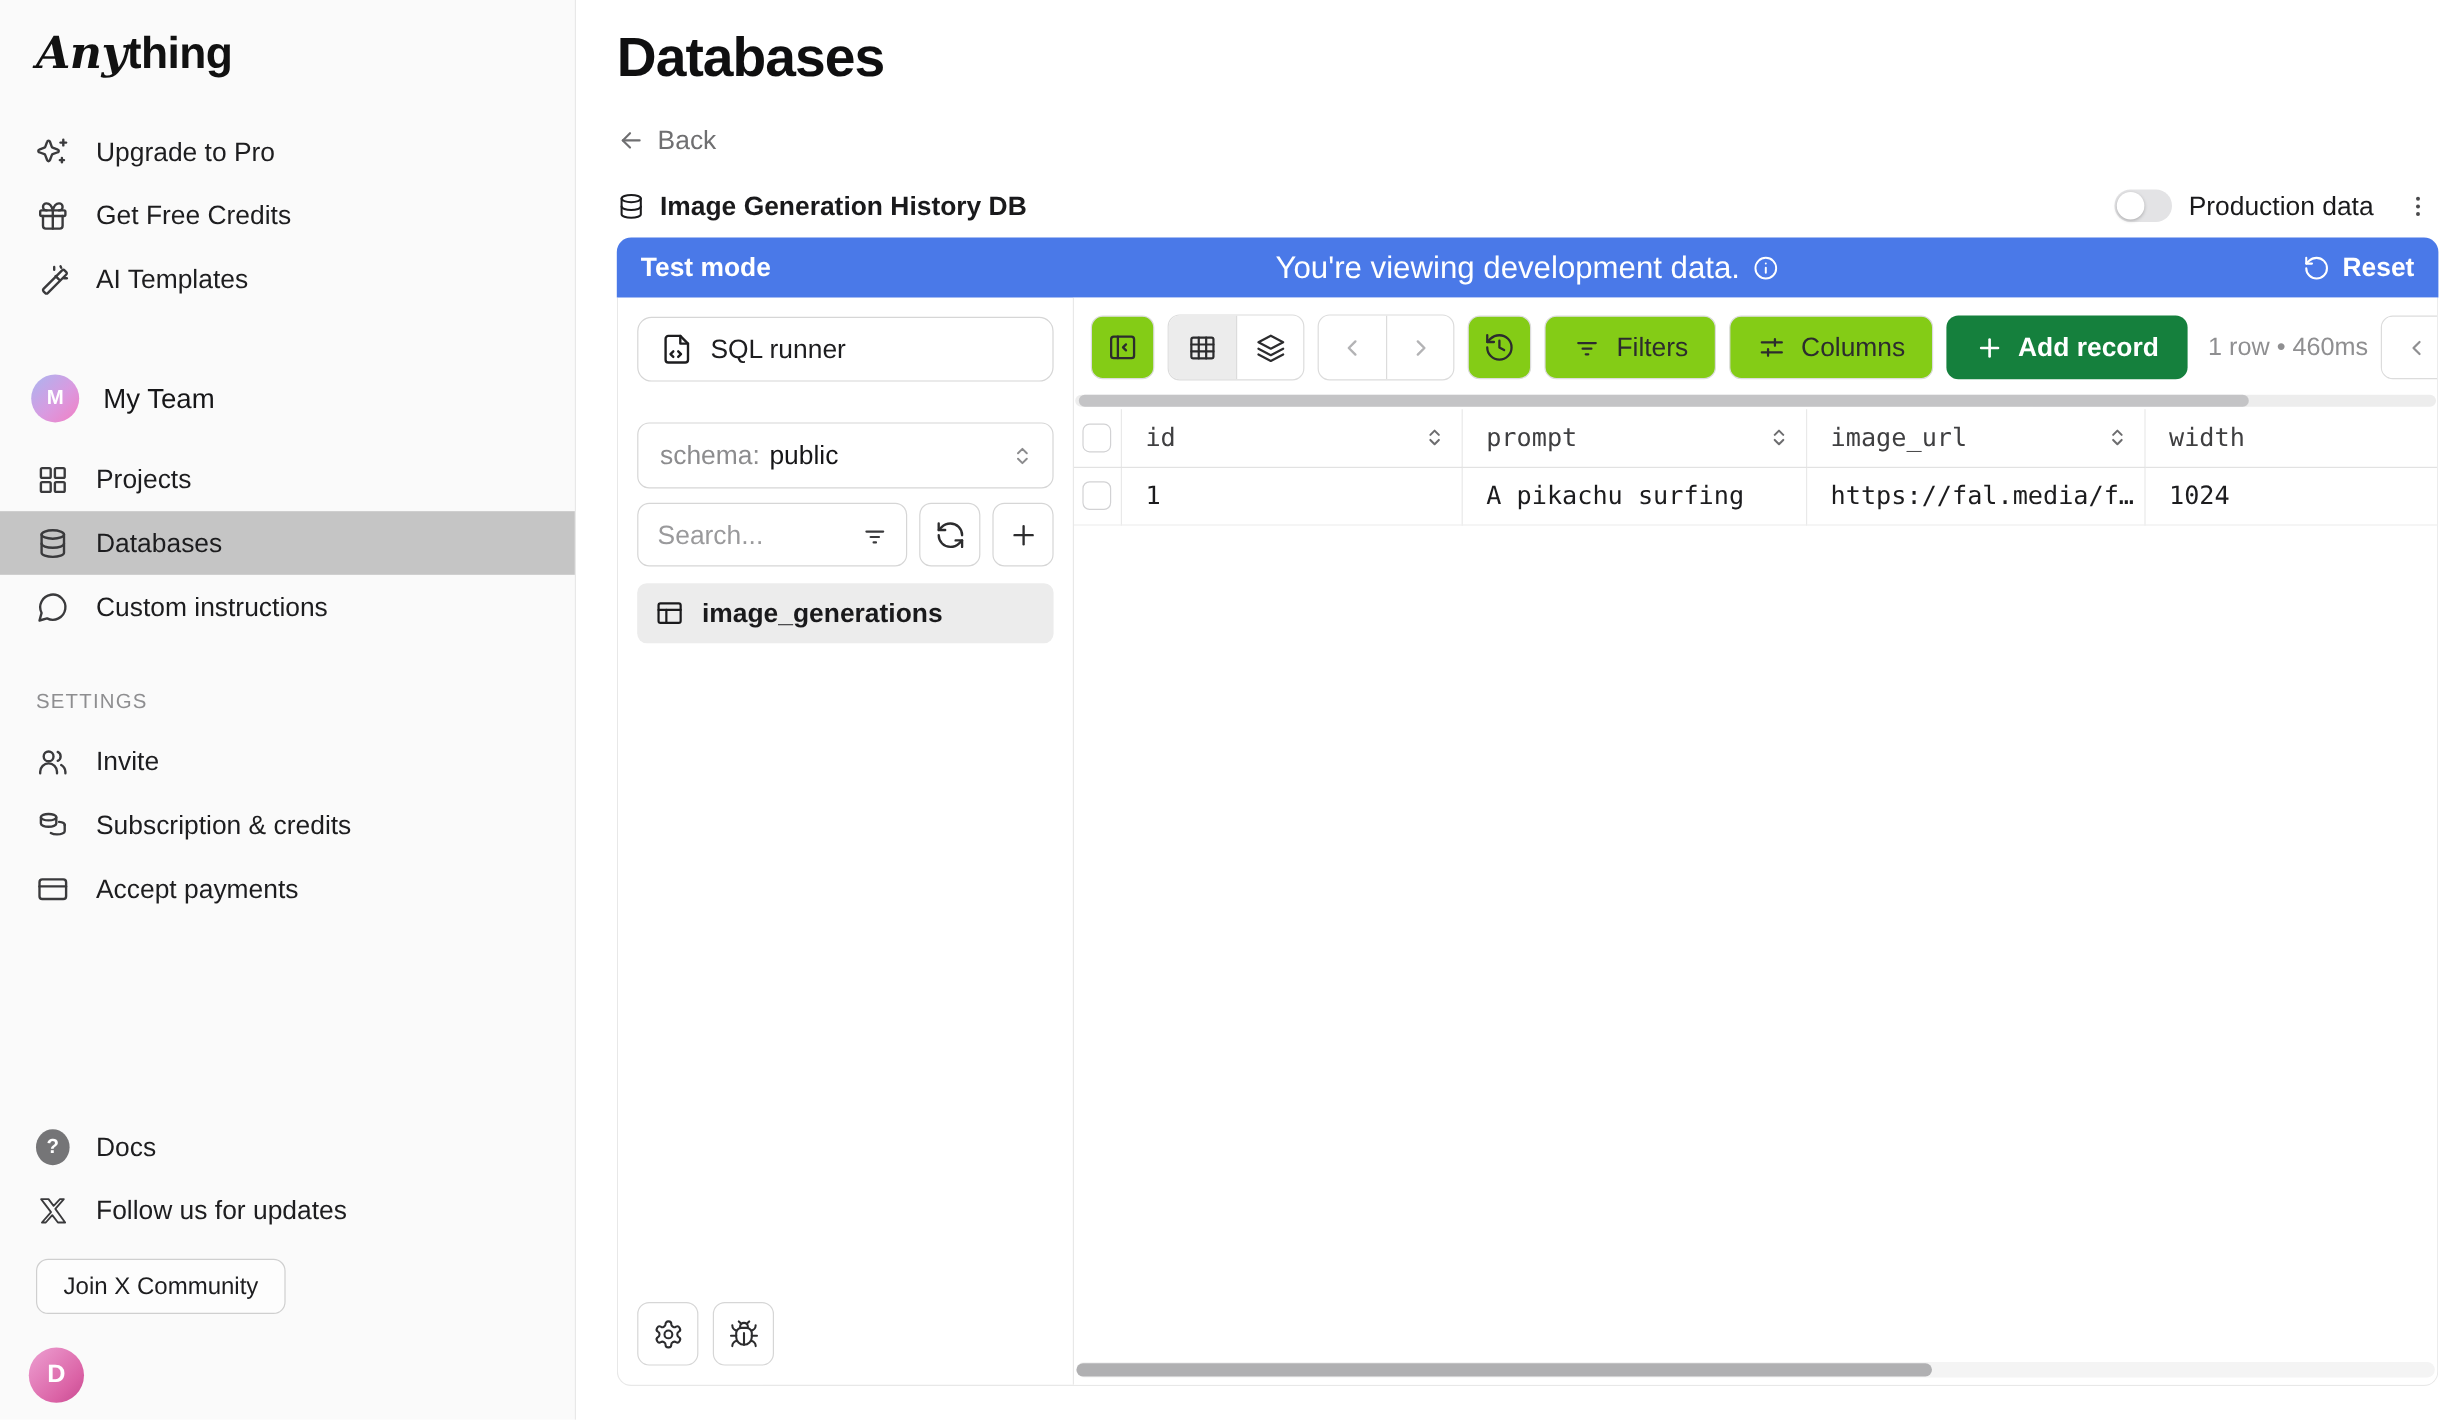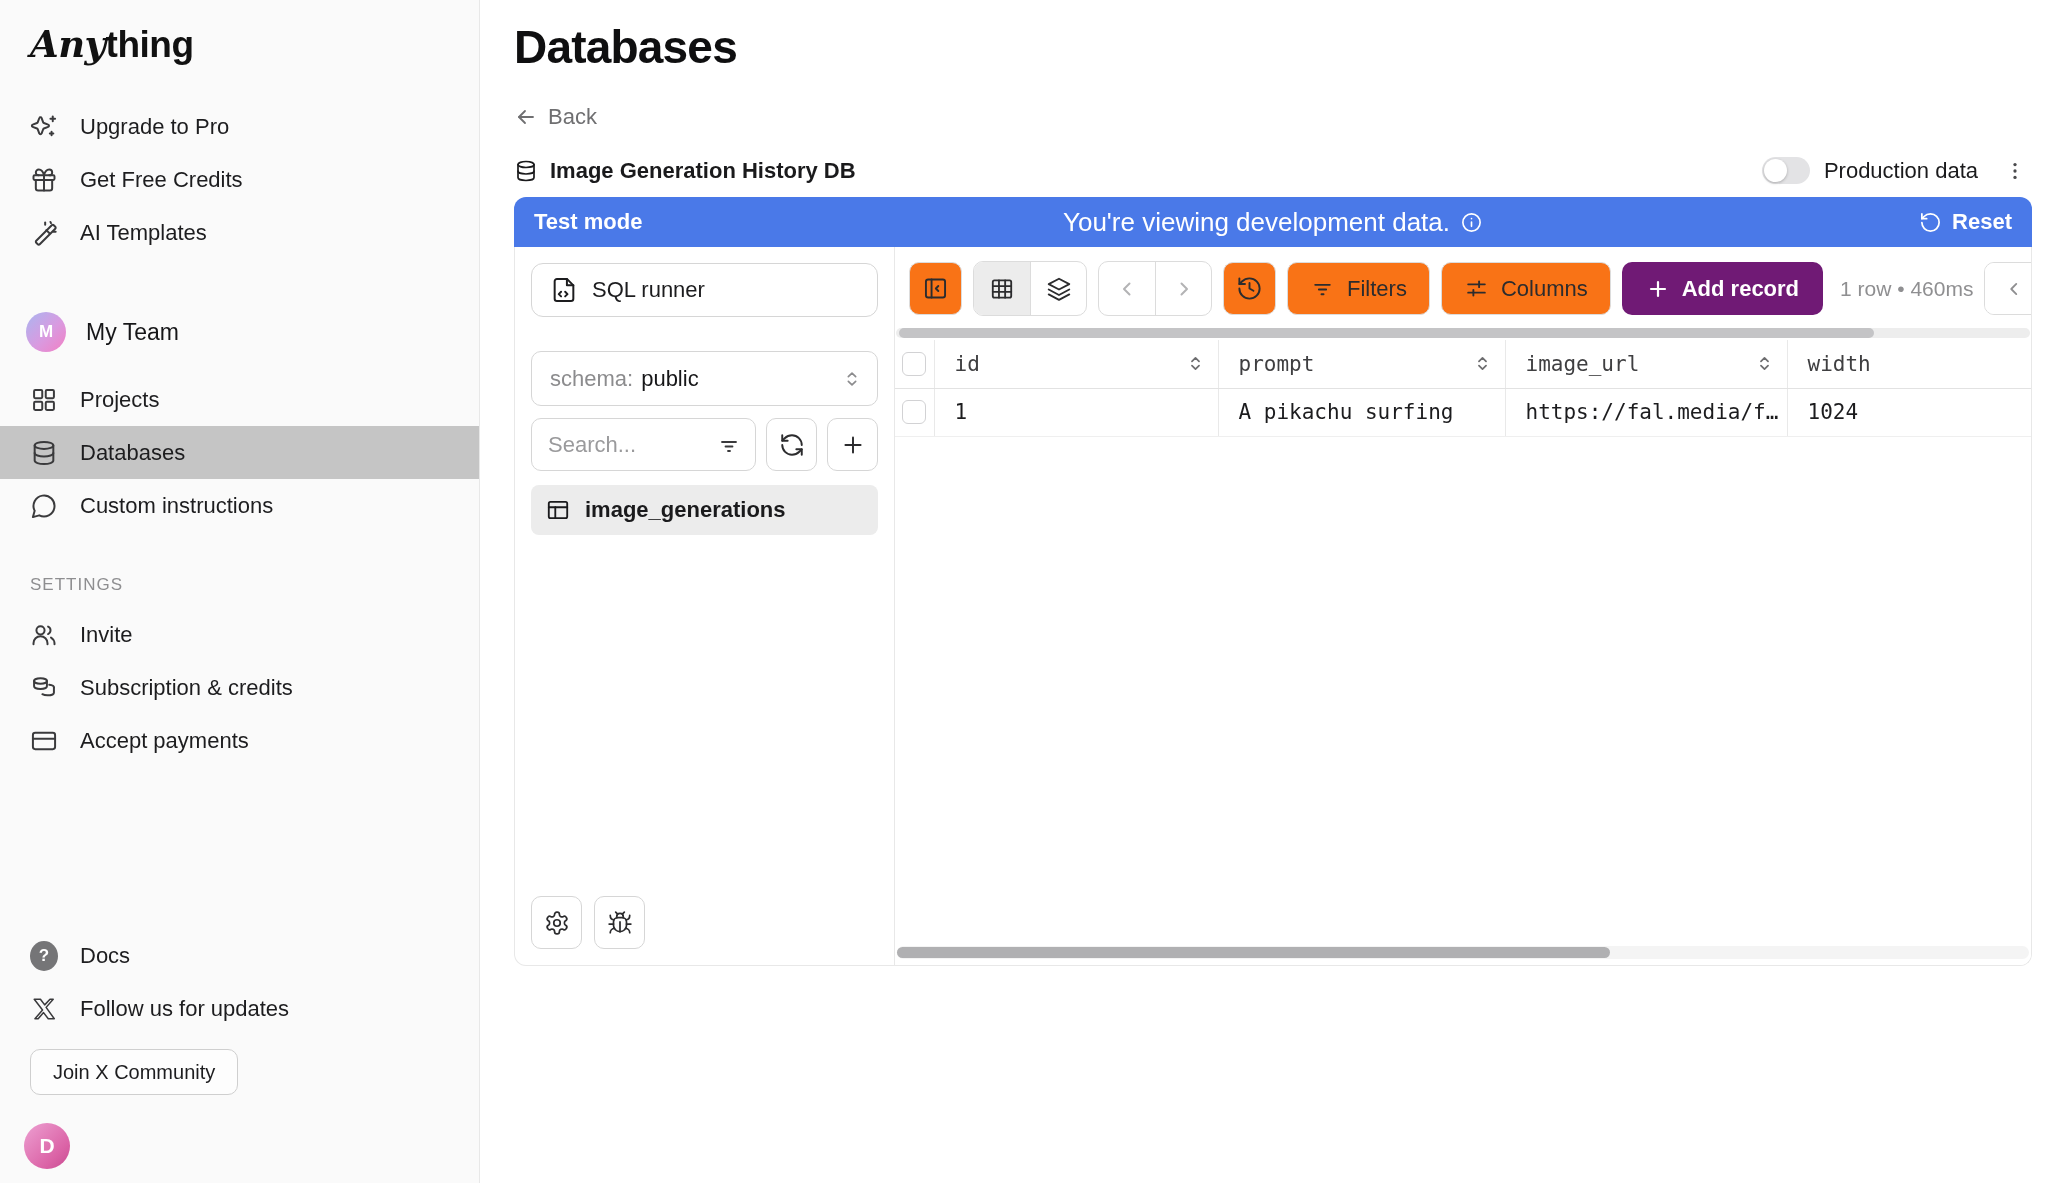--- a/index.html
+++ b/index.html
@@ -50,21 +50,21 @@
 
   
   .card { margin:13px 16px 0 33px; height:957px; border-radius:12px; position:relative; }
   .banner { height:50px; background:#4a79e8; border-radius:12px 12px 0 0; display:flex; align-items:center;
     padding:0 20px; color:#fff; position:relative; }
   .banner .mode { font-size:22px; font-weight:600; }
   .banner .center { position:absolute; left:0; right:0; display:flex; justify-content:center;
     align-items:center; gap:10px; font-size:26px; pointer-events:none; }
   .banner .reset { margin-left:auto; display:flex; align-items:center; gap:10px; font-size:22px;
     font-weight:600; cursor:pointer; }
-  .card-body { display:flex; height:719px; border:1px solid #e8e8e8; border-top:none;
+  .card-body { display:flex; height:907px; border:1px solid #e8e8e8; border-top:none;
     border-radius:0 0 12px 12px; overflow:hidden; background:#fff; }
 
   
   .left-pane { width:380px; border-right:1px solid #e8e8e8; padding:16px; position:relative; flex:none; }
   .pill-btn { display:flex; align-items:center; gap:14px; height:54px; padding:0 18px;
     border:1px solid #d6d6d6; border-radius:12px; background:#fff; font-size:22px; font-weight:500;
     color:#1d1d1f; cursor:pointer; }
   .schema-select { margin-top:34px; height:55px; border:1px solid #d6d6d6; border-radius:10px;
     display:flex; align-items:center; padding:0 14px 0 18px; font-size:22px; cursor:pointer; }
   .schema-select .lab { color:#8c8c8e; }
@@ -78,32 +78,32 @@
   .search-box input::placeholder { color:#9a9a9c; }
   .sq-btn { width:51px; height:53px; border:1px solid #d6d6d6; border-radius:10px; background:#fff;
     display:flex; align-items:center; justify-content:center; color:#2c2c2e; cursor:pointer; }
   .table-item { margin-top:14px; height:50px; border-radius:8px; background:#ececec; display:flex;
     align-items:center; gap:14px; padding-left:14px; font-size:22px; font-weight:600; color:#1a1a1c; cursor:pointer; }
   .pane-bottom { position:absolute; left:16px; bottom:16px; display:flex; gap:12px; }
 
   
   .right-pane { flex:1; position:relative; overflow:hidden; background:#fff; }
   .toolbar { display:flex; align-items:center; gap:11px; padding:14px 8px 0 14px; white-space:nowrap; }
-  .tb-btn { height:53px; border:1px solid #dcdcdc; border-radius:10px; background:#f97316; display:flex;
+  .tb-btn { height:53px; border:1px solid #dcdcdc; border-radius:10px; background:#84cc16; display:flex;
     align-items:center; justify-content:center; color:#2c2c2e; cursor:pointer; flex:none; }
   .tb-icon { width:53px; }
   .tb-text { padding:0 22px; gap:12px; font-size:22px; font-weight:500;
     font-family:"Liberation Sans", sans-serif; }
   .seg { display:flex; border:1px solid #dcdcdc; border-radius:10px; overflow:hidden; flex:none; }
   .seg .cell { width:56px; height:53px; display:flex; align-items:center; justify-content:center;
     color:#2c2c2e; cursor:pointer; }
   .seg .cell.on { background:#ececec; }
   .seg .cell + .cell { border-left:1px solid #dcdcdc; }
   .seg.nav .cell { color:#b3b3b5; }
-  .btn-black { height:53px; padding:0 24px; border-radius:10px; background:#701a75; color:#fff;
+  .btn-black { height:53px; padding:0 24px; border-radius:10px; background:#15803d; color:#fff;
     font-size:22px; font-weight:600; display:flex; align-items:center; gap:12px; cursor:pointer; flex:none; }
   .stats { font-size:21px; color:#8f8f91; margin-left:6px; flex:none; }
   .pager { margin-left:auto; height:53px; border:1px solid #dcdcdc; border-radius:10px; overflow:hidden;
     display:flex; flex:none; }
   .pager .p-prev { width:58px; display:flex; align-items:center; justify-content:center; color:#8f8f91;
     background:#fff; cursor:pointer; }
 
   .hscroll-top { margin:12px 1px 0; height:10px; border-radius:5px; background:#ededed; position:relative; }
   .hscroll-top .thumb { position:absolute; left:3px; top:0; height:10px; width:86%;
     border-radius:5px; background:#c4c4c6; cursor:grab; }

